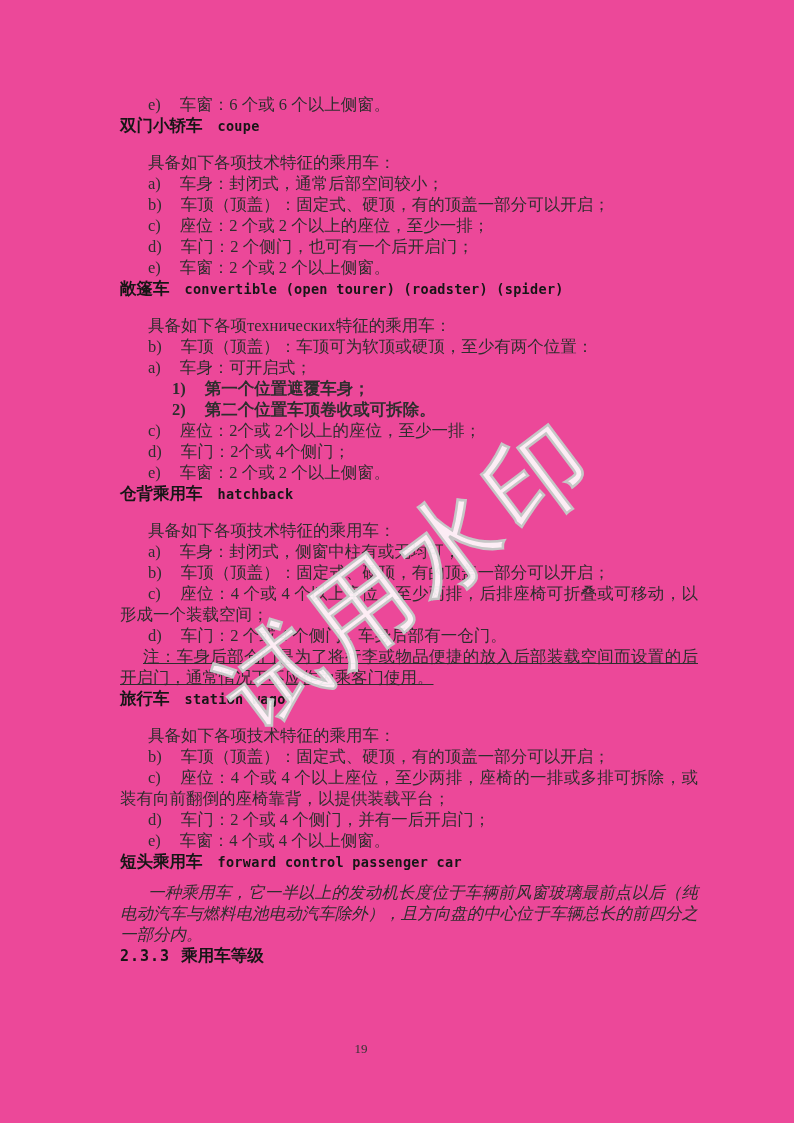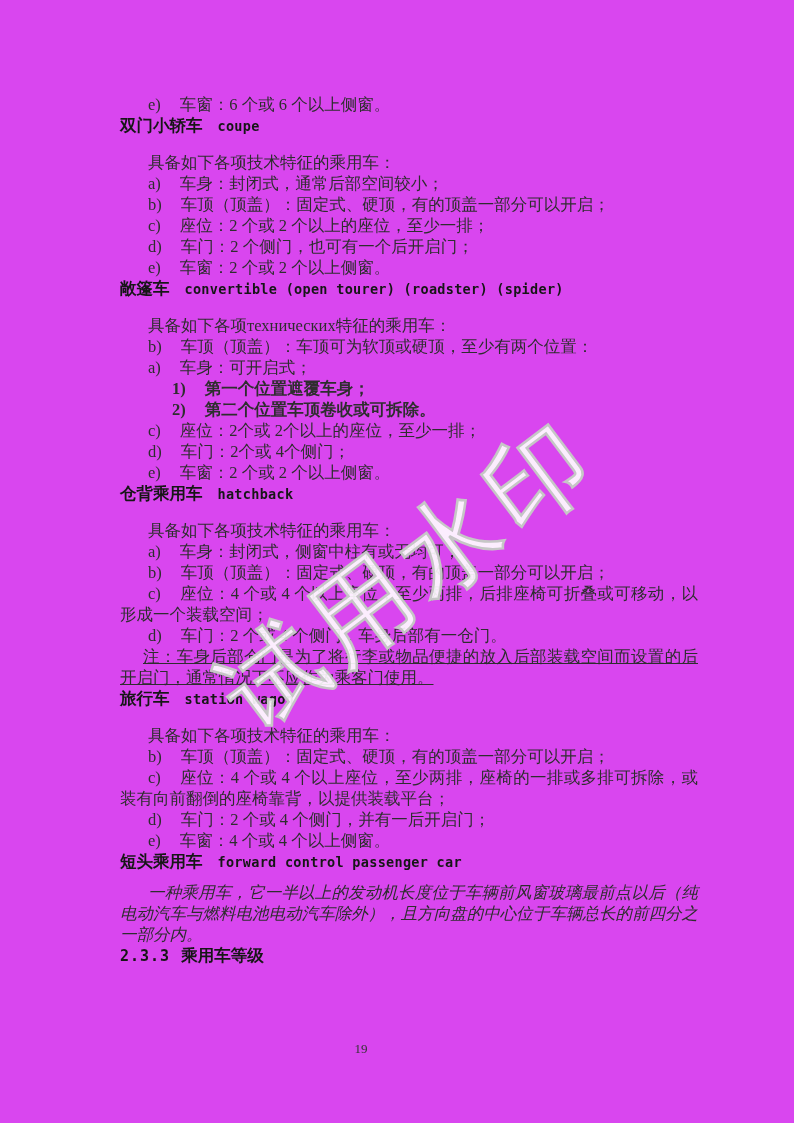--- a/index.html
+++ b/index.html
@@ -1,17 +1,17 @@
 <!DOCTYPE html>
 <html><head>
 <meta charset="utf-8">
 <style>
   html,body { margin:0; padding:0; background:#ffffff; }
   .page {
-    position:relative; width:794px; height:1123px; background:#d946ef;
+    position:relative; width:794px; height:1123px; background:#ec4899;
     overflow:hidden; font-family:"Liberation Serif","DejaVu Serif",serif;
     color:#2e2e2e;
   }
   .content {
     position:absolute; left:120px; top:94px; width:578px;
     font-size:16.5px; line-height:21px; text-align:justify;
   }
   .content p { margin:0; padding:0; }
   .para.item { text-indent:28px; }
   .para.item.sub { text-indent:52px;font-weight:bold; }

